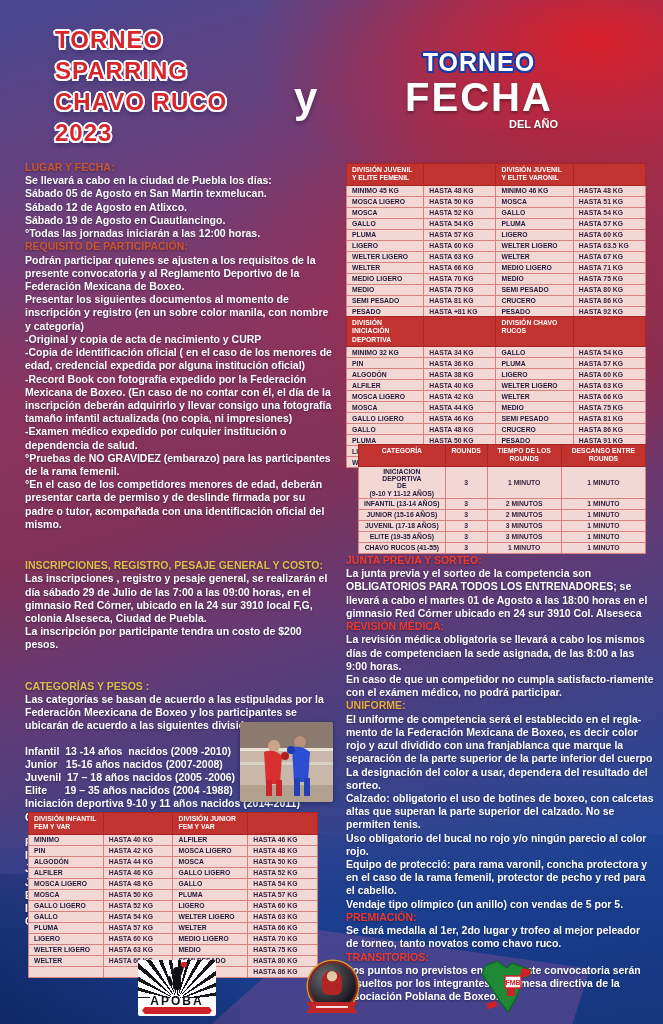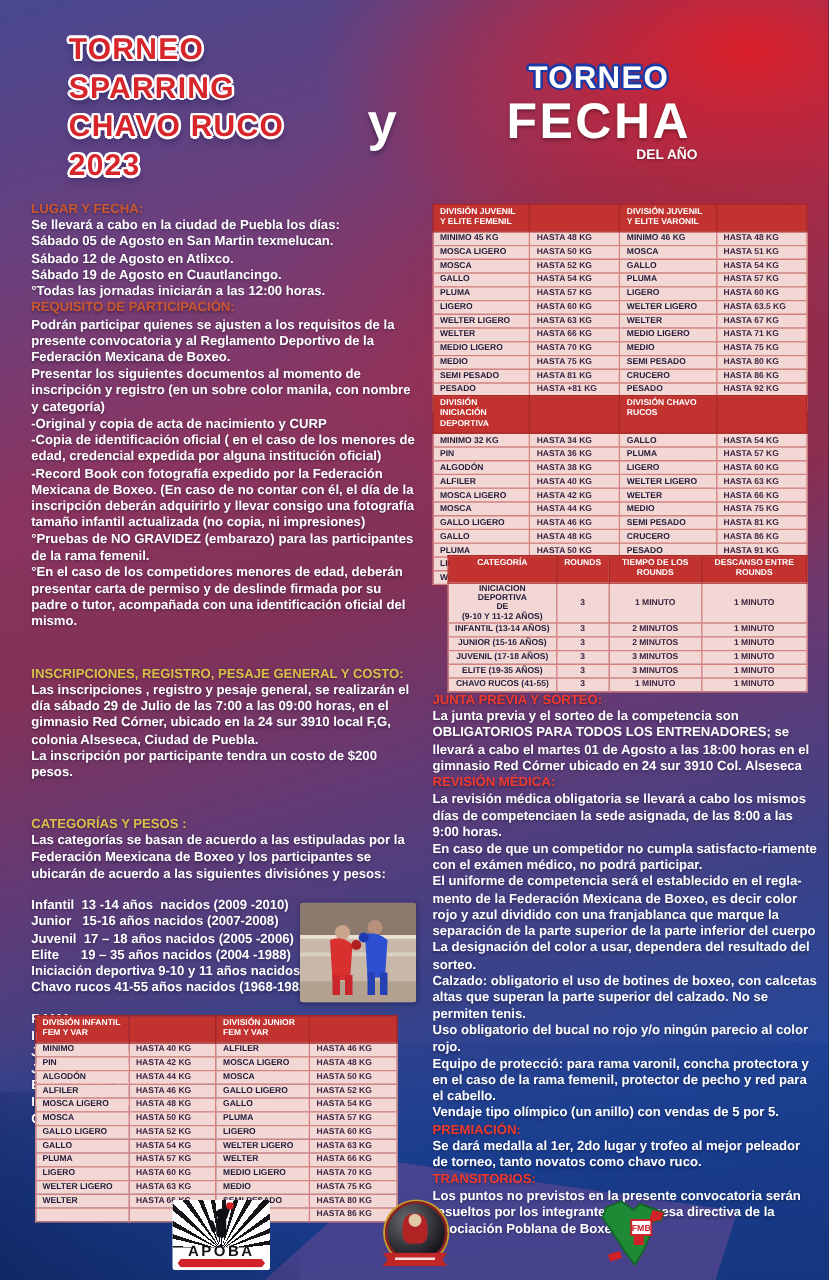--- a/index.html
+++ b/index.html
@@ -125,20 +125,21 @@
       <div class="line t">Sábado 05 de Agosto en San Martin texmelucan.</div>
       <div class="line t">Sábado 12 de Agosto en Atlixco.</div>
       <div class="line t">Sábado 19 de Agosto en Cuautlancingo.</div>
       <div class="line t">°Todas las jornadas iniciarán a las 12:00 horas.</div>
       <div class="line hd-or">REQUISITO DE PARTICIPACIÓN:</div>
       <div class="line t">Podrán participar quienes se ajusten a los requisitos de la presente convocatoria y al Reglamento Deportivo de la Federación Mexicana de Boxeo.</div>
       <div class="line t">Presentar los siguientes documentos al momento de inscripción y registro (en un sobre color manila, con nombre y categoría)</div>
       <div class="line t">-Original y copia de acta de nacimiento y CURP</div>
       <div class="line t">-Copia de identificación oficial ( en el caso de los menores de edad, credencial expedida por alguna institución oficial)</div>
       <div class="line t">-Record Book con fotografía expedido por la Federación Mexicana de Boxeo. (En caso de no contar con él, el día de la inscripción deberán adquirirlo y llevar consigo una fotografía tamaño infantil actualizada (no copia, ni impresiones)</div>
+      <div class="line t">-Examen médico expedido por culquier institución o dependencia de salud.</div>
       <div class="line t">°Pruebas de NO GRAVIDEZ (embarazo) para las participantes de la rama femenil.</div>
       <div class="line t">°En el caso de los competidores menores de edad, deberán presentar carta de permiso y de deslinde firmada por su padre o tutor, acompañada con una identificación oficial del mismo.</div>
       <div class="line hd-ye">INSCRIPCIONES, REGISTRO, PESAJE GENERAL Y COSTO:</div>
       <div class="line t">Las inscripciones , registro y pesaje general, se realizarán el día sábado 29 de Julio de las 7:00 a las 09:00 horas, en el gimnasio Red Córner, ubicado en la 24 sur 3910 local F,G, colonia Alseseca, Ciudad de Puebla.</div>
       <div class="line t">La inscripción por participante tendra un costo de $200 pesos.</div>
       <div class="line hd-ye">CATEGORÍAS Y PESOS :</div>
       <div class="line t">Las categorías se basan de acuerdo a las estipuladas por la Federación Meexicana de Boxeo y los participantes se ubicarán de acuerdo a las siguientes divisiónes y pesos:</div>
       <div class="line t pre gap">Infantil  13 -14 años  nacidos (2009 -2010)</div>
       <div class="line t pre">Junior   15-16 años nacidos (2007-2008)</div>
       <div class="line t pre">Juvenil  17 – 18 años nacidos (2005 -2006)</div>
@@ -400,20 +401,21 @@
       </tr>
       </tbody>
   </table>
 
   <div class="rc-text">
       <div class="line hd-red">JUNTA PREVIA Y SORTEO:</div>
       <div class="line t">La junta previa y el sorteo de la competencia son OBLIGATORIOS PARA TODOS LOS ENTRENADORES; se llevará a cabo el martes 01 de Agosto a las 18:00 horas en el gimnasio Red Córner ubicado en 24 sur 3910 Col. Alseseca</div>
       <div class="line hd-red">REVISIÓN MÉDICA:</div>
       <div class="line t">La revisión médica obligatoria se llevará a cabo los mismos días de competenciaen la sede asignada, de las 8:00 a las 9:00 horas.</div>
       <div class="line t">En caso de que un competidor no cumpla satisfacto-riamente con el exámen médico, no podrá participar.</div>
+      <div class="line hd-or2">UNIFORME:</div>
       <div class="line t">El uniforme de competencia será el establecido en el regla-mento de la Federación Mexicana de Boxeo, es decir color rojo y azul dividido con una franjablanca que marque la separación de la parte superior de la parte inferior del cuerpo La designación del color a usar, dependera del resultado del sorteo.</div>
       <div class="line t">Calzado: obligatorio el uso de botines de boxeo, con calcetas altas que superan la parte superior del calzado. No se permiten tenis.</div>
       <div class="line t">Uso obligatorio del bucal no rojo y/o ningún parecio al color rojo.</div>
       <div class="line t">Equipo de protecció: para rama varonil, concha protectora y en el caso de la  rama femenil, protector de pecho y red para el cabello.</div>
       <div class="line t">Vendaje tipo olímpico (un anillo) con vendas de 5 por 5.</div>
       <div class="line hd-red">PREMIACIÓN:</div>
       <div class="line t">Se dará medalla al 1er, 2do lugar y trofeo al mejor peleador de torneo, tanto novatos como chavo ruco.</div>
       <div class="line hd-red">TRANSITORIOS:</div>
       <div class="line t">Los puntos no previstos en la presente convocatoria serán resueltos por los integrantes de la mesa directiva de la Asociación Poblana de Boxeo.</div>
     </div>

